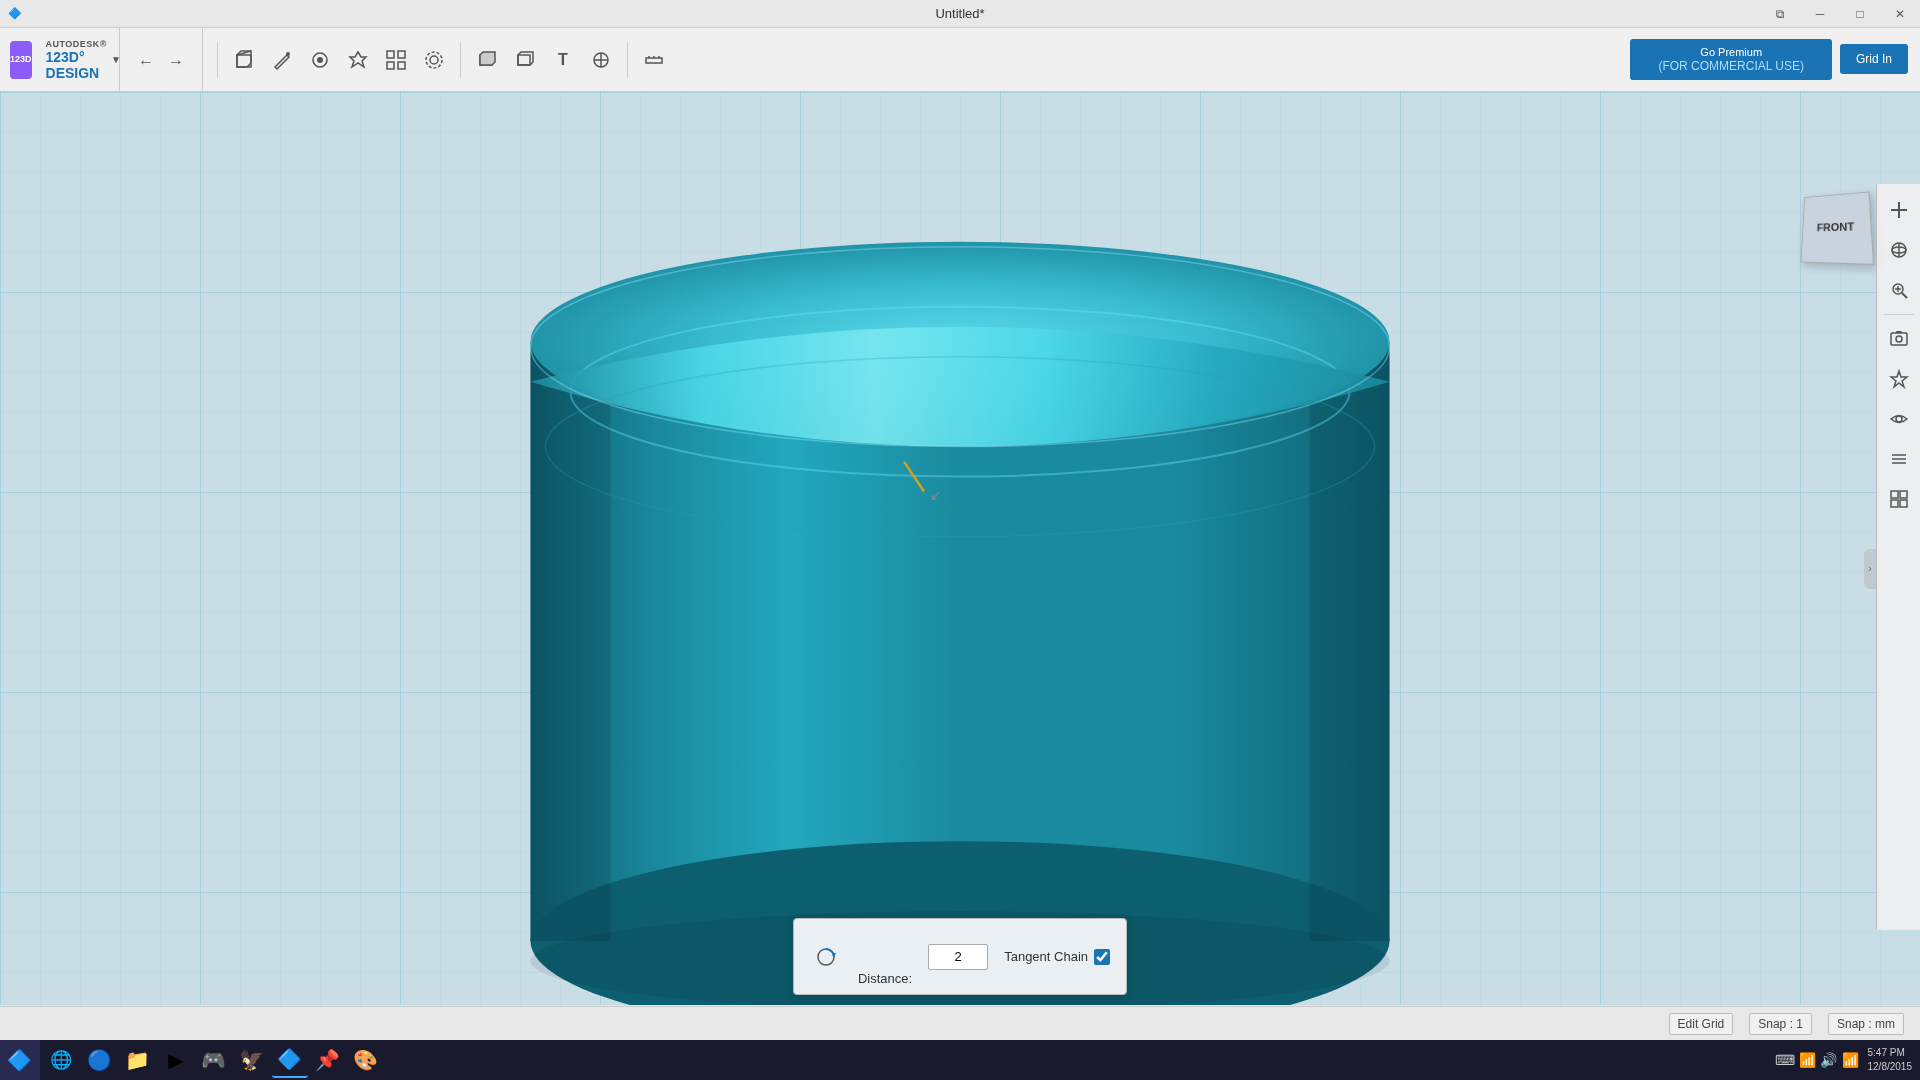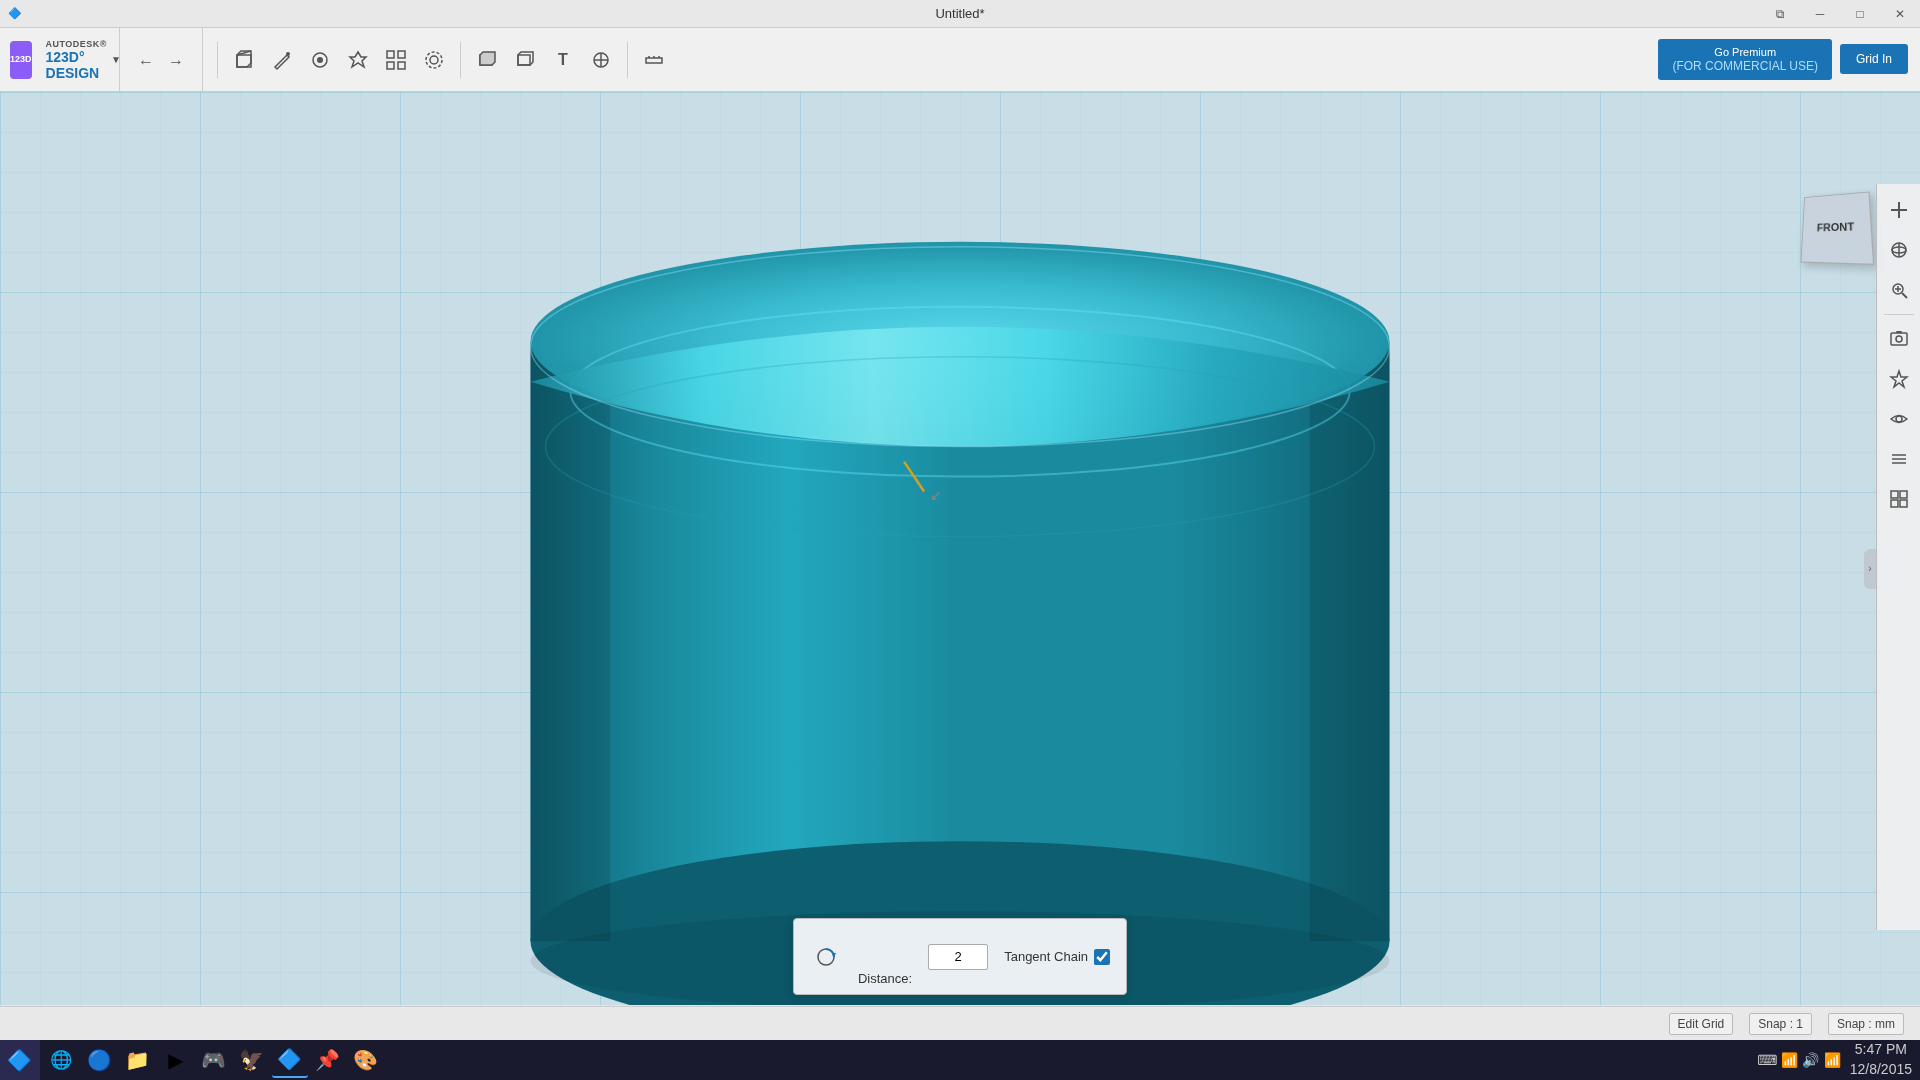--- a/index.html
+++ b/index.html
@@ -57,21 +57,21 @@
     .tb-separator { width: 1px; height: 36px; background: #ccc; margin: 0 6px; }
     .tb-btn {
       width: 36px; height: 36px; display: flex; align-items: center; justify-content: center;
       cursor: pointer; border-radius: 3px; color: #444; font-size: 18px;
     }
 
     #premium-area {
       display: flex; align-items: center; gap: 8px; padding-right: 12px;
     }
     .btn-premium {
-      background: #1a73b5; color: white; border: none; padding: 6px 14px;
+      background: #1a73b5; color: white; border: none; padding: 6px 28px;
       font-size: 11px; cursor: pointer; border-radius: 3px; line-height: 1.3;
       text-align: center;
     }
     .btn-premium .sub { font-size: 12px; color: #adf; display: block; }
     .btn-signin {
       background: #1a73b5; color: white; border: none; padding: 8px 16px;
       font-size: 12px; cursor: pointer; border-radius: 3px;
     }
 
     
@@ -118,21 +118,21 @@
     .taskbar-icons { display: flex; align-items: center; gap: 2px; padding: 0 4px; }
     .taskbar-icon {
       width: 36px; height: 36px; display: flex; align-items: center; justify-content: center;
       cursor: pointer; border-radius: 3px; font-size: 20px;
     }
     .taskbar-right {
       margin-left: auto; display: flex; align-items: center; padding-right: 8px; gap: 8px;
     }
     .sys-icons { display: flex; gap: 4px; }
     .sys-icon { font-size: 14px; color: #ccc; cursor: pointer; }
-    .clock { text-align: center; color: #ccc; font-size: 14px; line-height: 1.4; }
+    .clock { text-align: left; color: #ccc; font-size: 10px; line-height: 1.4; }
 
     
     #tool-panel {
       position: absolute; bottom: 85px; left: 50%; transform: translateX(-50%);
       background: rgba(245, 248, 250, 0.95);
       border: 1px solid #bbb; border-radius: 4px;
       padding: 8px 16px;
       display: flex; align-items: center; gap: 16px;
       box-shadow: 0 2px 8px rgba(0,0,0,0.15);
     }

